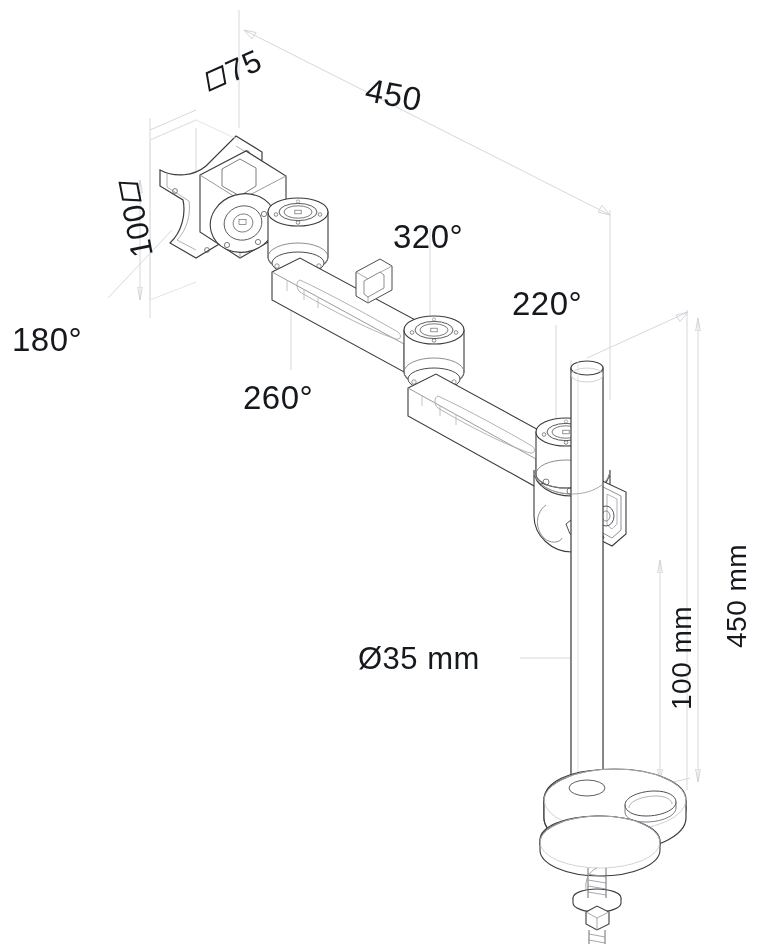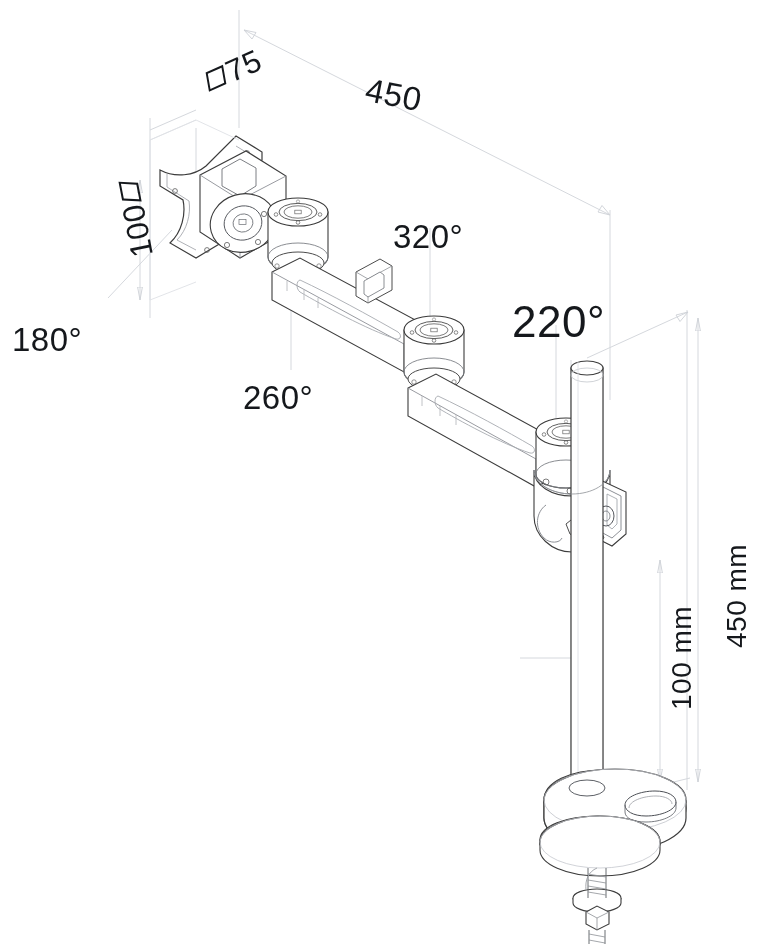--- a/index.html
+++ b/index.html
@@ -32,21 +32,21 @@
     font-family: "Liberation Sans", sans-serif;
     color: #15181c;
     white-space: nowrap;
     line-height: 1;
     letter-spacing: 0.5px;
     user-select: none;
   }
   .lbl-180  { left: 12px;  top: 323px; font-size: 33px; }
   .lbl-260  { left: 243px; top: 381px; font-size: 33px; text-align: center; }
   .lbl-320  { left: 393px; top: 188px; font-size: 33px; margin-top: 32px; }
-  .lbl-220  { left: 512px; top: 300px; font-size: 44px; }
+  .lbl-220  { left: 512px; top: 287px; font-size: 33px; }
   .lbl-dia  { left: 358px; top: 643px; font-size: 31px; }
   .lbl-450t {
     left: 369px; top: 73px; font-size: 33px;
     transform: rotate(11deg); transform-origin: left top;
   }
   .lbl-75 {
     left: 201px; top: 68px; font-size: 31px;
     transform: rotate(-24deg); transform-origin: left top;
   }
   .sq-glyph {
@@ -335,19 +335,20 @@
   <div class="dim-label lbl-450t">450</div>
 
   <div class="dim-label lbl-75">
     <span class="sq-glyph"></span><span>75</span>
   </div>
 
   <div class="dim-label lbl-100">
     <span class="inner"><span>100</span><span class="sq-glyph" style="margin-left:4px;margin-right:0"></span></span>
   </div>
 
+  <div class="dim-label lbl-dia">Ø35 mm</div>
 
   <div class="dim-label lbl-100mm">100 mm</div>
 
   <div class="dim-label lbl-450mm">450 mm</div>
 
   <div class="watermark"></div>
 </div>
 
 </body></html>

